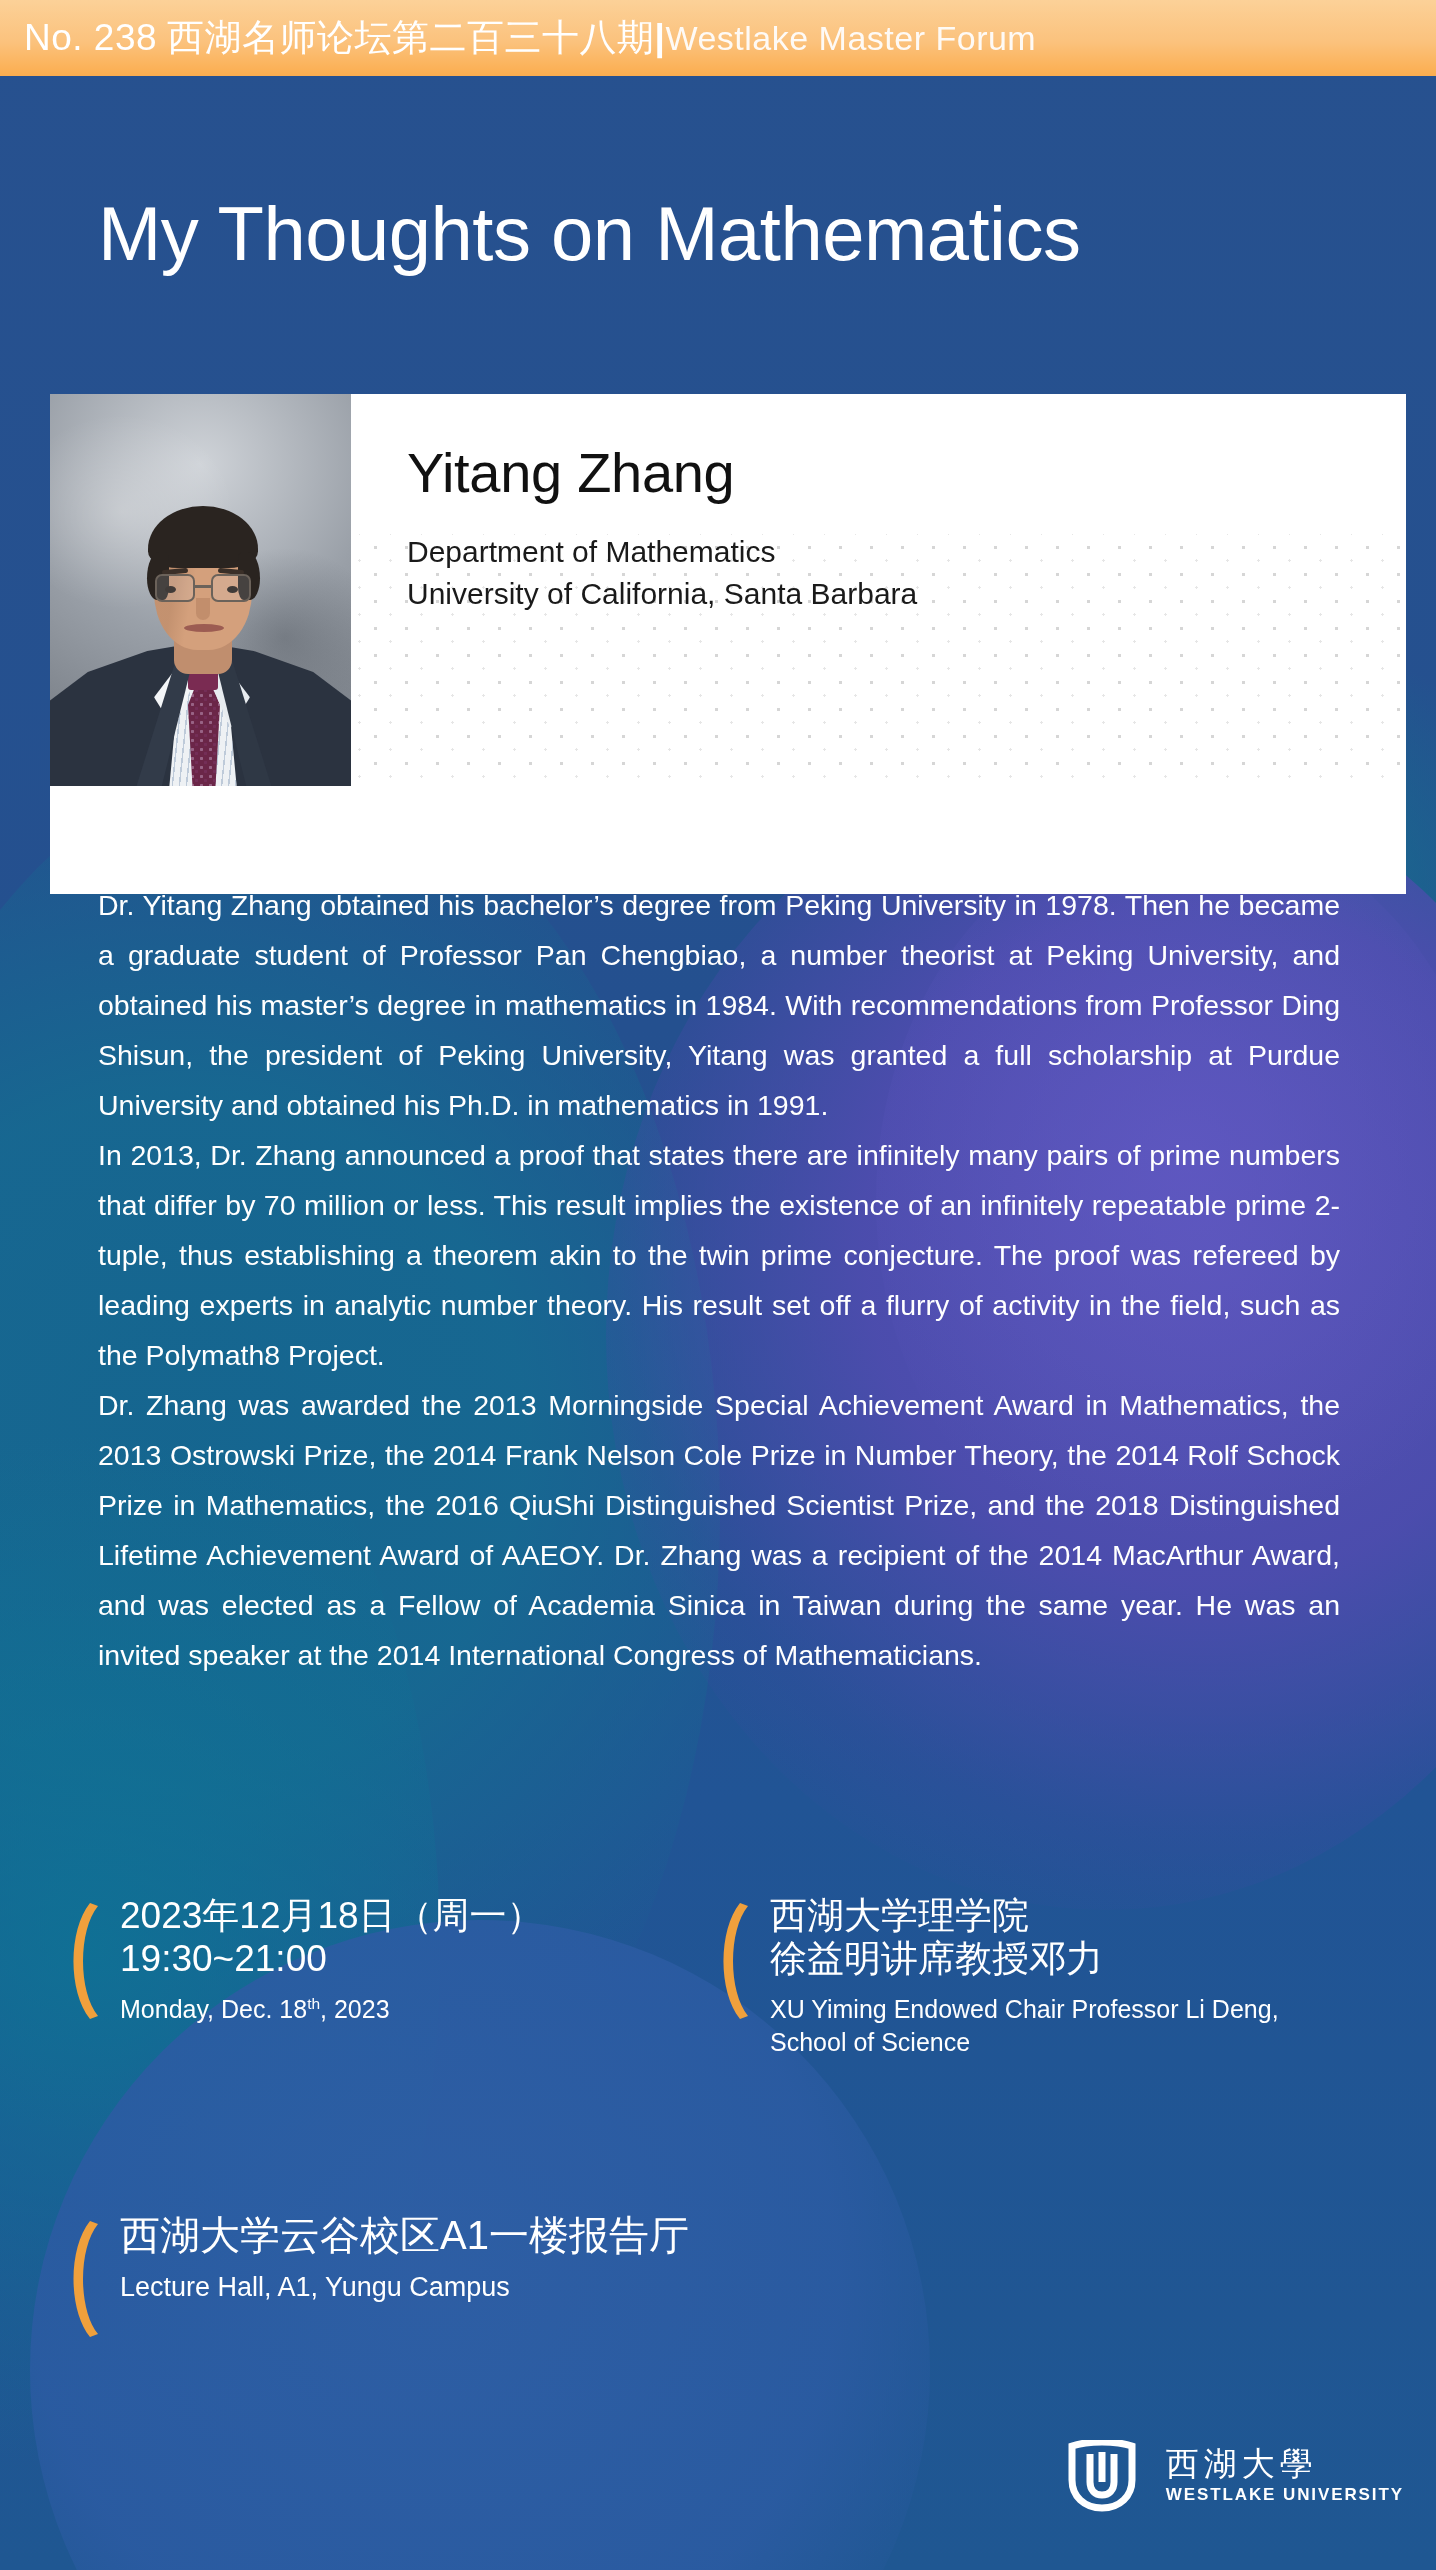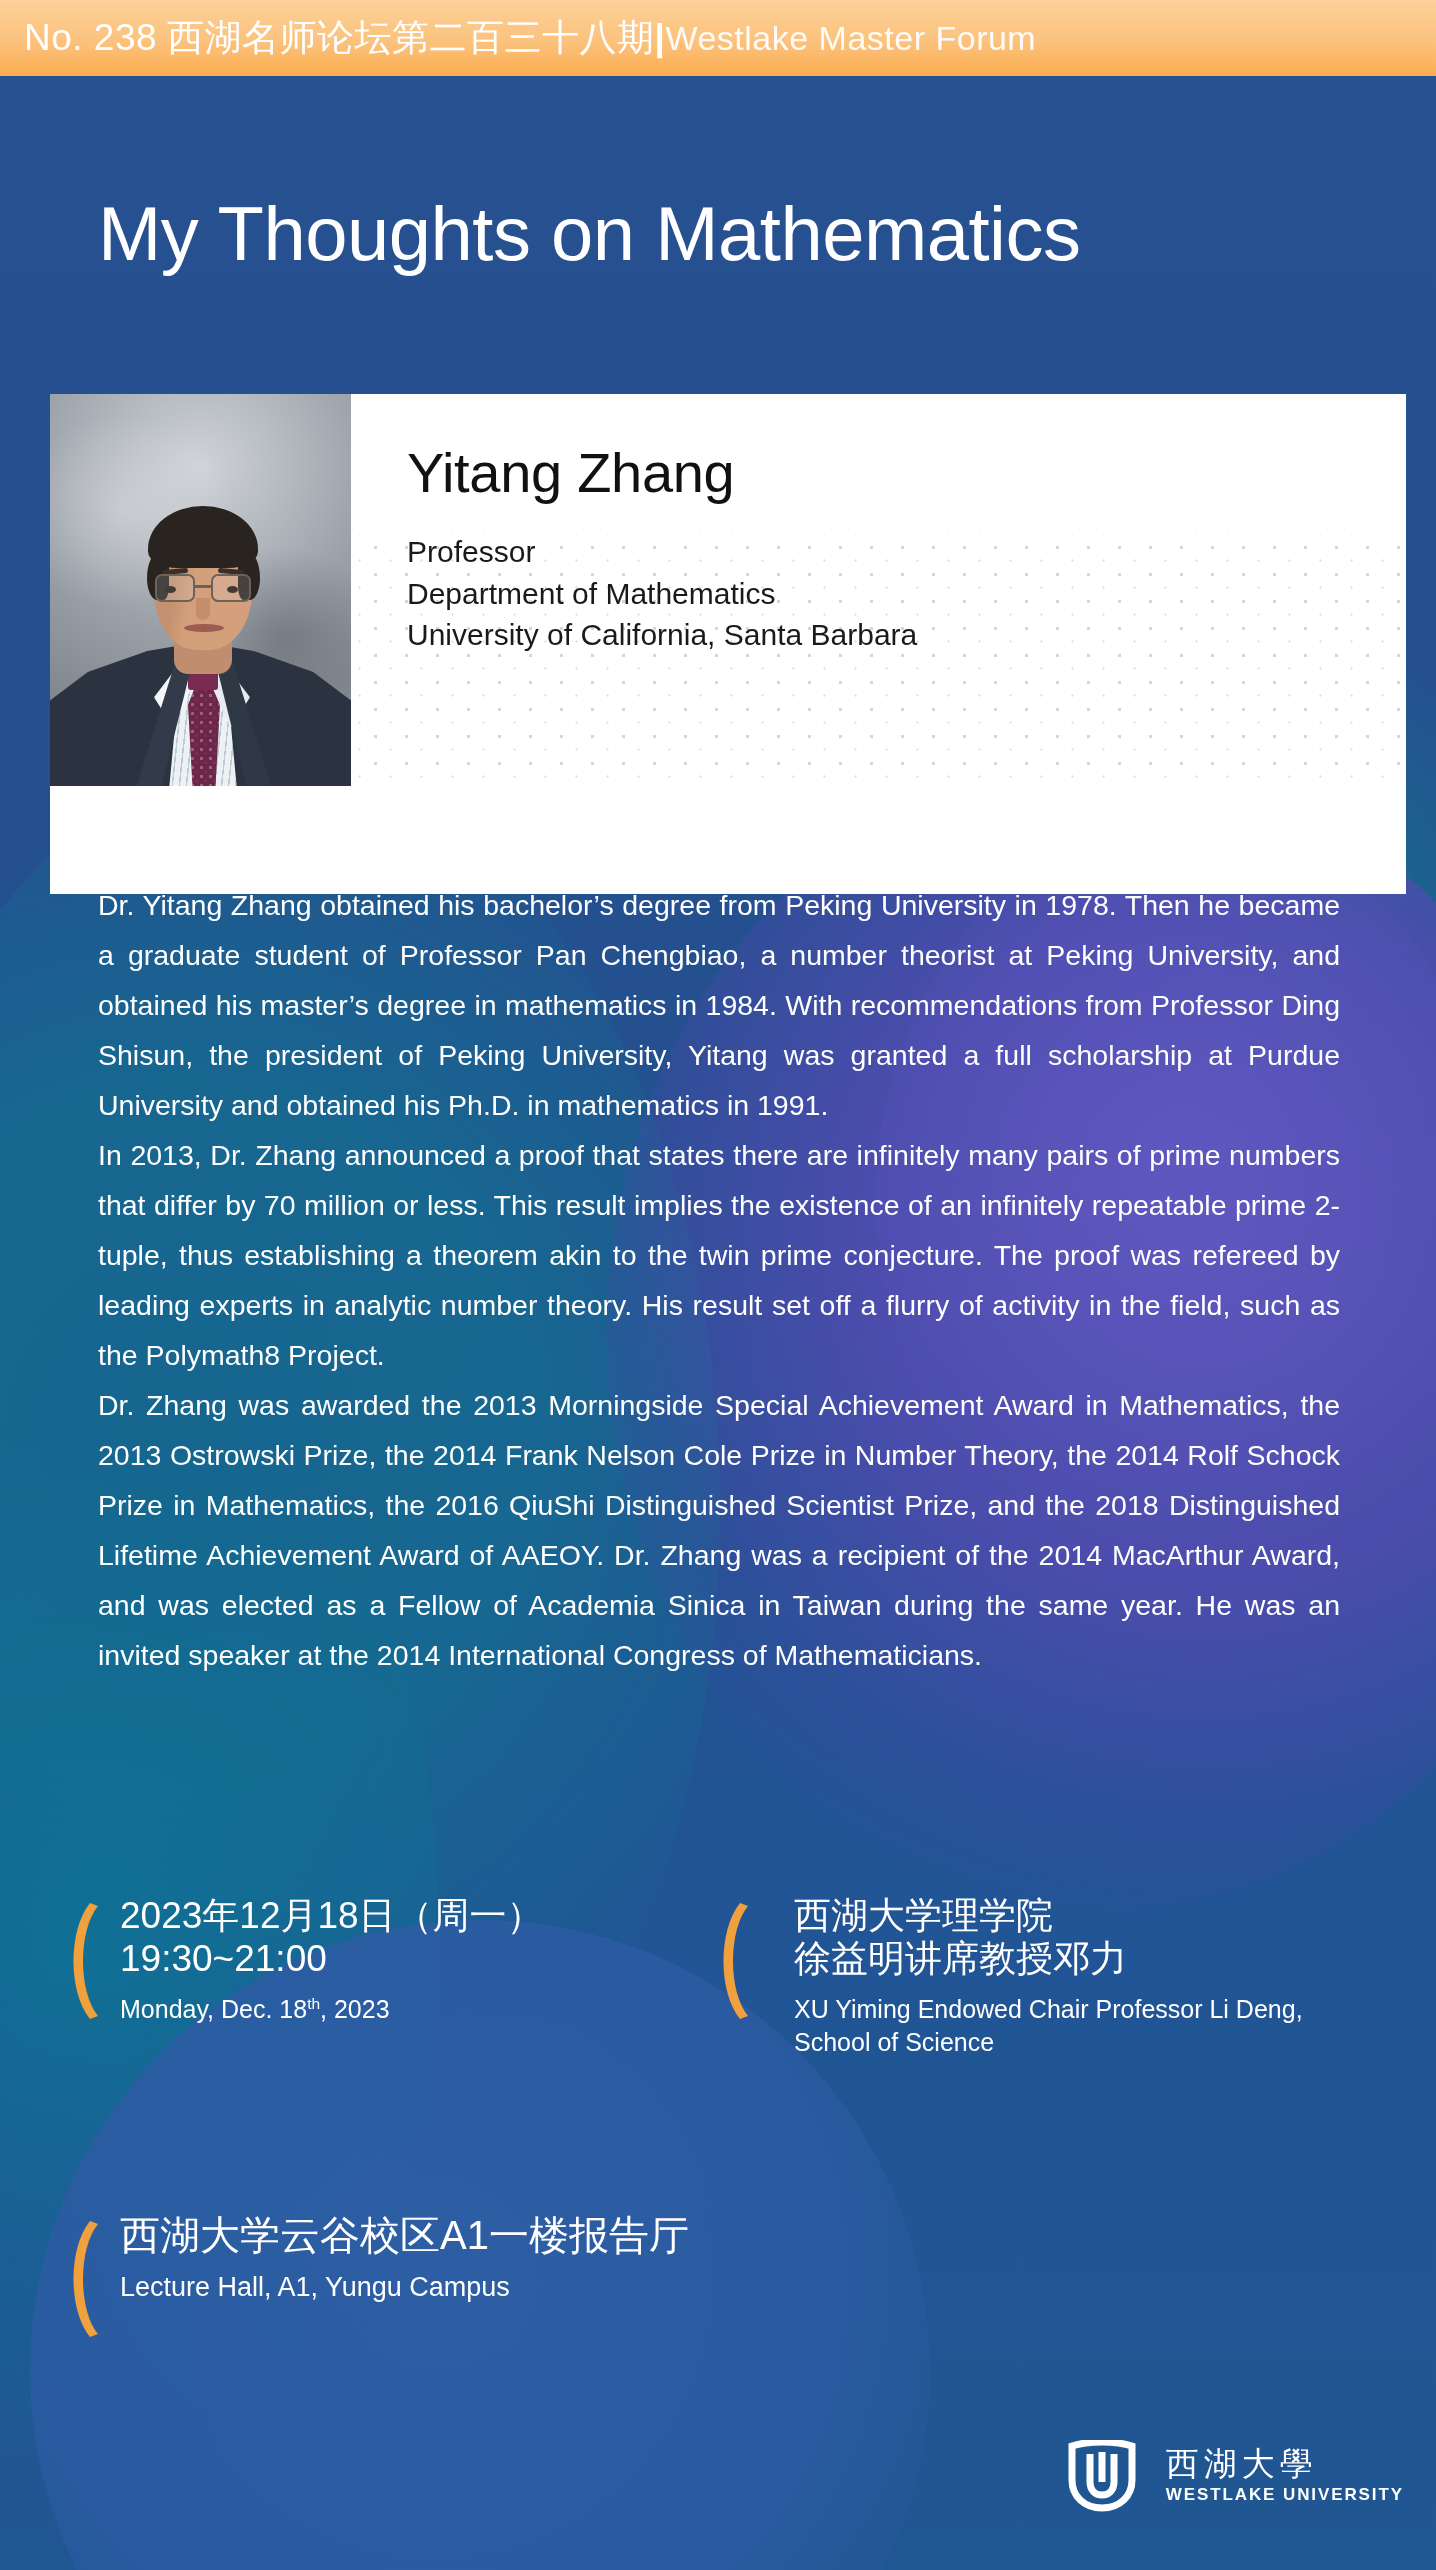--- a/index.html
+++ b/index.html
@@ -285,21 +285,21 @@
   }
 
   
   .info-row{
     position:absolute; left:68px; top:1892px;
     width:1320px;
     display:flex;
   }
   .info-block{ display:flex; }
   .info-block.date{ width:650px; }
-  .info-block.host{ width:660px;gap:24px; }
+  .info-block.host{ width:660px; }
   .venue-row{
     position:absolute; left:68px; top:2210px;
     width:1320px; display:flex;
   }
 
   .bracket{
     flex:0 0 40px;
     position:relative;
     margin-right:12px;
   }
@@ -396,21 +396,20 @@
         <span class="gl"></span>
         <span class="gr"></span>
         <span class="bridge"></span>
       </div>
       <div class="ph-nose"></div>
       <div class="ph-mouth"></div>
     </div>
 
     <div class="card-body">
       <div class="speaker-name">Yitang Zhang</div>
-      <div class="speaker-line">Professor</div>
       <div class="speaker-line">Department of Mathematics</div>
       <div class="speaker-line">University of California, Santa Barbara</div>
     </div>
   </div>
 
   <div class="bio">
     <p>Dr. Yitang Zhang obtained his bachelor’s degree from Peking University in 1978. Then he became a graduate student of Professor Pan Chengbiao, a number theorist at Peking University, and obtained his master’s degree in mathematics in 1984. With recommendations from Professor Ding Shisun, the president of Peking University, Yitang was granted a full scholarship at Purdue University and obtained his Ph.D. in mathematics in 1991.</p>
     <p>In 2013, Dr. Zhang announced a proof that states there are infinitely many pairs of prime numbers that differ by 70 million or less. This result implies the existence of an infinitely repeatable prime 2-tuple, thus establishing a theorem akin to the twin prime conjecture. The proof was refereed by leading experts in analytic number theory. His result set off a flurry of activity in the field, such as the Polymath8 Project.</p>
     <p>Dr. Zhang was awarded the 2013 Morningside Special Achievement Award in Mathematics, the 2013 Ostrowski Prize, the 2014 Frank Nelson Cole Prize in Number Theory, the 2014 Rolf Schock Prize in Mathematics, the 2016 QiuShi Distinguished Scientist Prize, and the 2018 Distinguished Lifetime Achievement Award of AAEOY. Dr. Zhang was a recipient of the 2014 MacArthur Award, and was elected as a Fellow of Academia Sinica in Taiwan during the same year. He was an invited speaker at the 2014 International Congress of Mathematicians.</p>
   </div>

